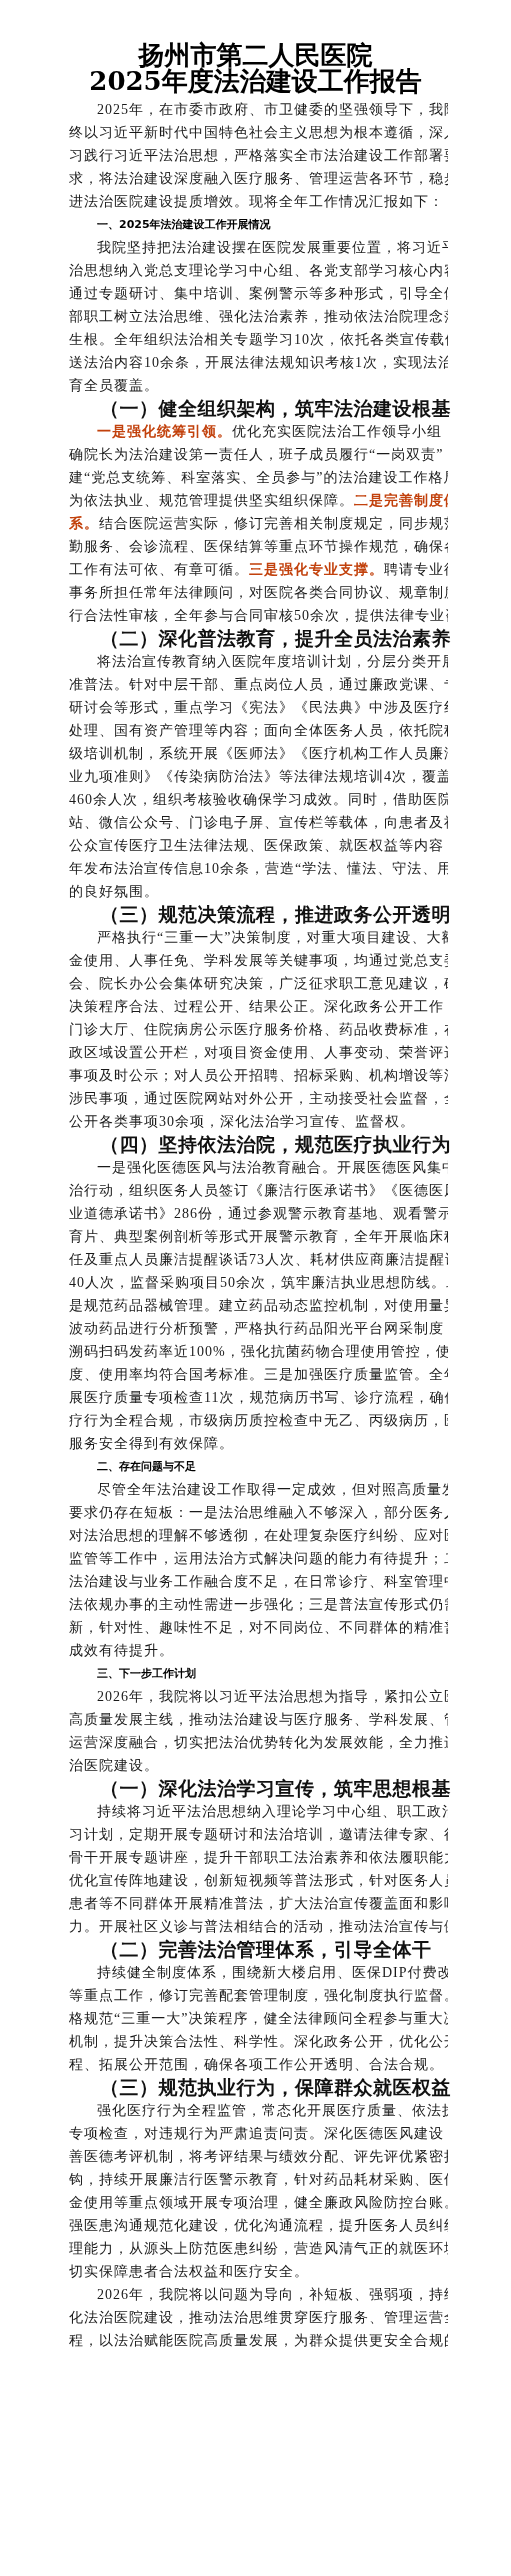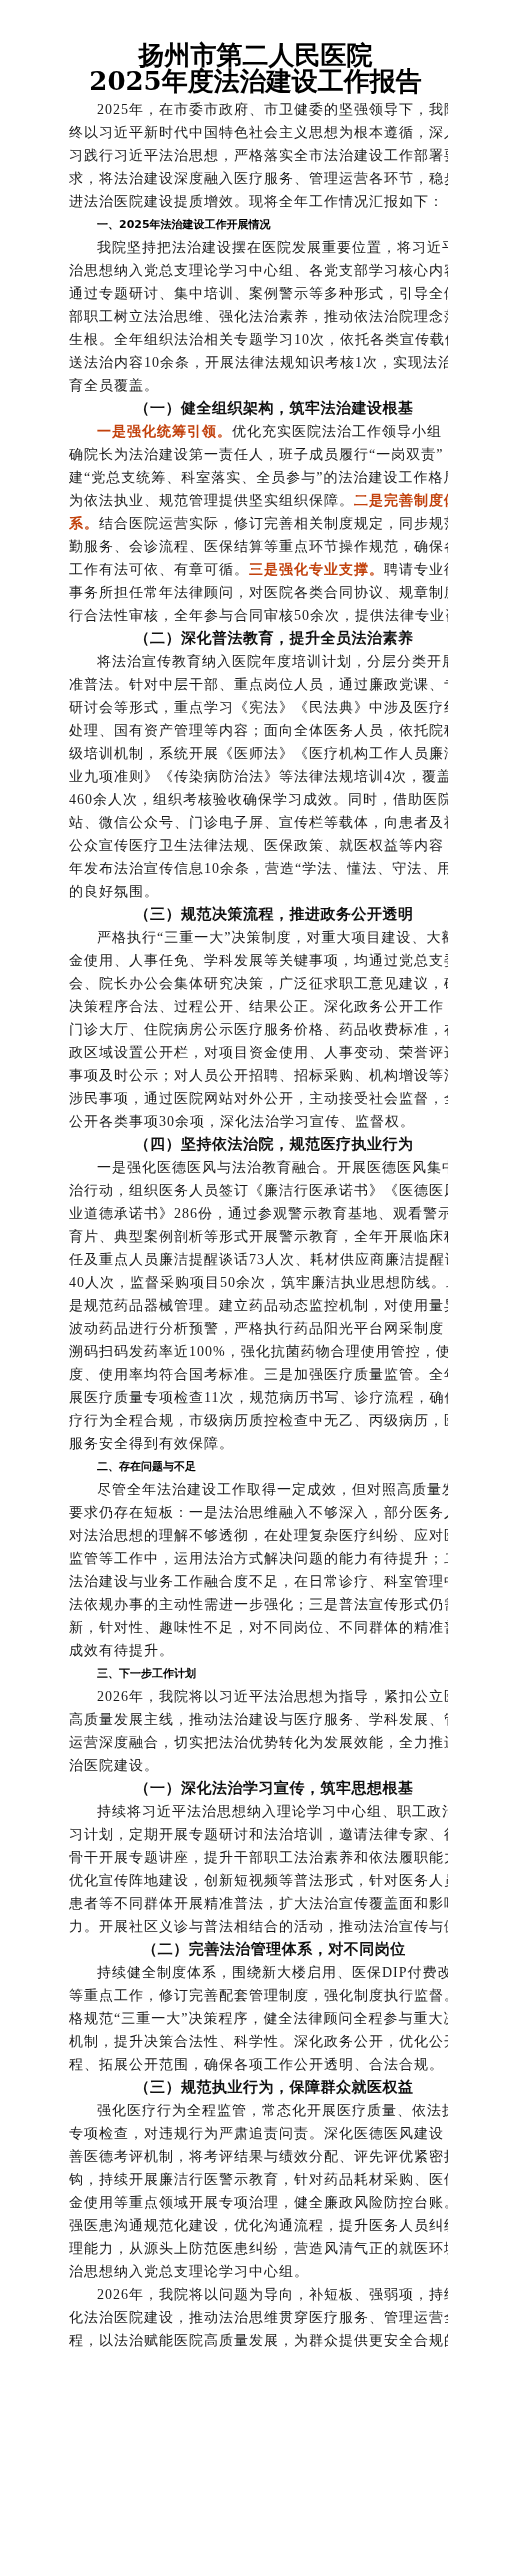--- a/index.html
+++ b/index.html
@@ -19,22 +19,22 @@
   }
   .line.last { text-align-last: left; }
   .line.indent { padding-left: 28px; }
   .h1 {
     font-family: "DejaVu Sans", "Liberation Sans", sans-serif; font-weight: bold;
     font-size: 11px; height: 23px; line-height: 23px; padding-left: 28px;
     color: #000; letter-spacing: 0px; white-space: nowrap;
   }
   .h2 {
     font-family: "DejaVu Serif", "Liberation Serif", serif; font-weight: bold;
-    font-size: 15px; height: 23px; line-height: 23px; padding-left: 31px;
-    color: #111; letter-spacing: 0.5px; white-space: nowrap; text-align: center;
+    font-size: 19px; height: 23px; line-height: 23px; padding-left: 31px;
+    color: #111; letter-spacing: 0.5px; white-space: nowrap;
   }
   .b { font-weight: bold; color: #c2410c; }
 </style>
 </head>
 <body>
 
 <div class="page">
   <div class="title">扬州市第二人民医院</div>
   <div class="title" style="margin-bottom:5.2px">2025年度法治建设工作报告</div>
 
@@ -139,39 +139,39 @@
     <div class="h2">（一）深化法治学习宣传，筑牢思想根基</div>
     <div>
         <div class="line indent">持续将习近平法治思想纳入理论学习中心组、职工政治学</div>
         <div class="line">习计划，定期开展专题研讨和法治培训，邀请法律专家、行业</div>
         <div class="line">骨干开展专题讲座，提升干部职工法治素养和依法履职能力。</div>
         <div class="line">优化宣传阵地建设，创新短视频等普法形式，针对医务人员、</div>
         <div class="line">患者等不同群体开展精准普法，扩大法治宣传覆盖面和影响</div>
         <div class="line">力。开展社区义诊与普法相结合的活动，推动法治宣传与健康</div>
       </div>
 
-    <div class="h2">（二）完善法治管理体系，对不同岗位</div>
+    <div class="h2">（二）完善法治管理体系，引导全体干</div>
     <div>
         <div class="line indent">持续健全制度体系，围绕新大楼启用、医保DIP付费改革</div>
         <div class="line">等重点工作，修订完善配套管理制度，强化制度执行监督。严</div>
         <div class="line">格规范“三重一大”决策程序，健全法律顾问全程参与重大决策</div>
         <div class="line">机制，提升决策合法性、科学性。深化政务公开，优化公开流</div>
         <div class="line last">程、拓展公开范围，确保各项工作公开透明、合法合规。</div>
       </div>
 
     <div class="h2">（三）规范执业行为，保障群众就医权益</div>
     <div>
         <div class="line indent">强化医疗行为全程监管，常态化开展医疗质量、依法执业</div>
         <div class="line">专项检查，对违规行为严肃追责问责。深化医德医风建设，完</div>
         <div class="line">善医德考评机制，将考评结果与绩效分配、评先评优紧密挂</div>
         <div class="line">钩，持续开展廉洁行医警示教育，针对药品耗材采购、医保基</div>
         <div class="line">金使用等重点领域开展专项治理，健全廉政风险防控台账。加</div>
         <div class="line">强医患沟通规范化建设，优化沟通流程，提升医务人员纠纷处</div>
         <div class="line">理能力，从源头上防范医患纠纷，营造风清气正的就医环境，</div>
-        <div class="line last">治思想纳入党总支理论学习中心组。</div>
+        <div class="line last">切实保障患者合法权益和医疗安全。</div>
       </div>
 
     <div>
         <div class="line indent">2026年，我院将以问题为导向，补短板、强弱项，持续深</div>
         <div class="line">化法治医院建设，推动法治思维贯穿医疗服务、管理运营全过</div>
         <div class="line">程，以法治赋能医院高质量发展，为群众提供更安全合规的医</div>
       </div>
   </div>
 </div>
 

